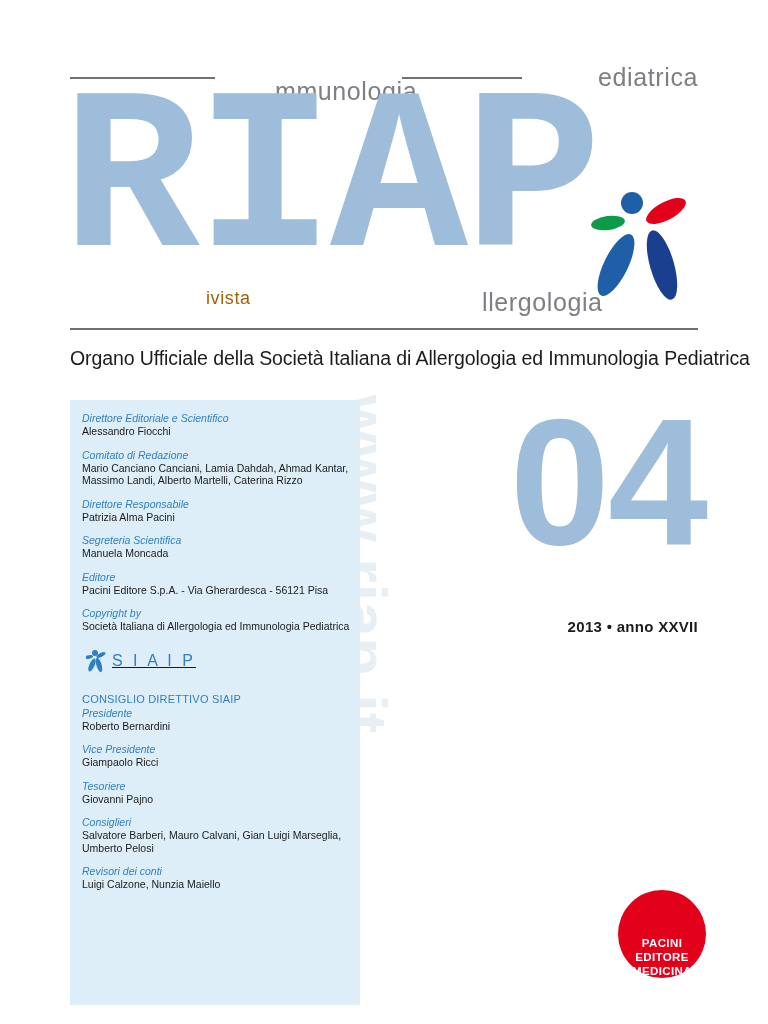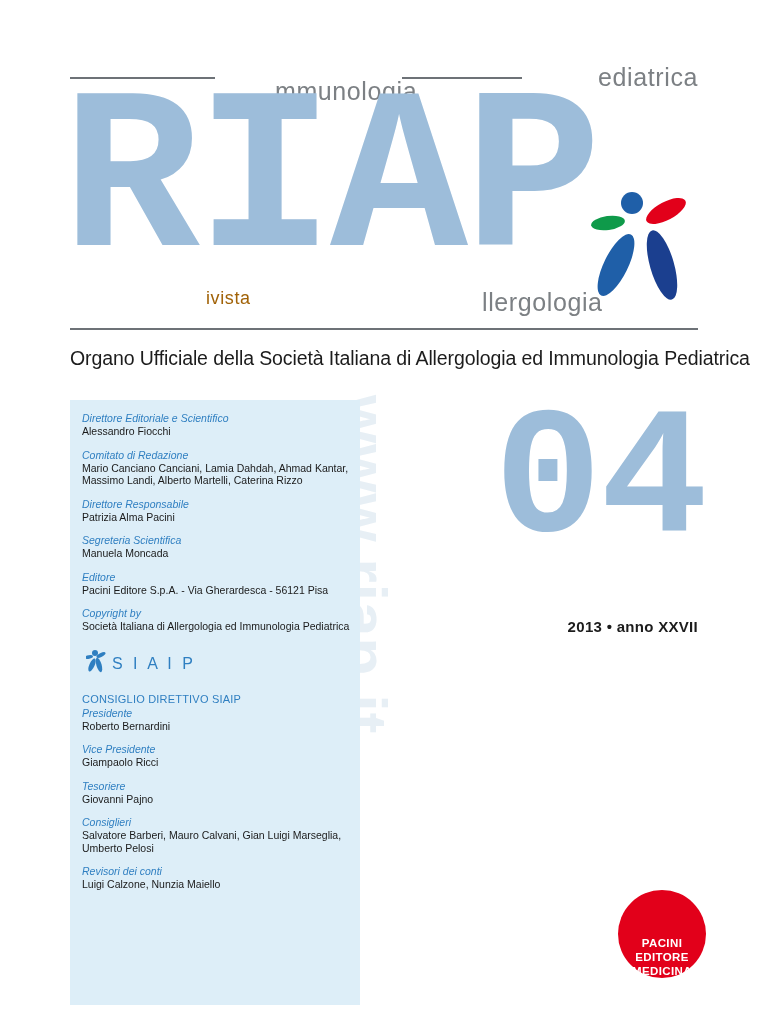--- a/index.html
+++ b/index.html
@@ -148,23 +148,24 @@
     margin-bottom: 1px;
   }
   .blk .bd {
     font-size: 10.5px;
     color: #1a1a1a;
     line-height: 12.5px;
   }
 
   .siaip-logo {
     display: flex;
-    align-items: flex-end;
+    align-items: center;
     gap: 6px;
     margin: 16px 0 20px 4px;
+    text-decoration: underline;
   }
   .siaip-logo .mark { width: 20px; height: 24px; }
   .siaip-logo .txt {
     font-size: 16px;
     letter-spacing: 3px;
     color: #2f7fc1;
   }
 
   .council-title {
     font-size: 11px;
@@ -199,21 +200,21 @@
   
   .issue-number {
     position: absolute;
     right: 62px;
     top: 392px;
     font-size: 180px;
     line-height: 180px;
     font-weight: bold;
     color: #9dbdda;
     letter-spacing: -2px;
-    font-family: Liberation Mono, monospace;
+    font-family: Liberation Sans, sans-serif;
   }
   .issue-year {
     position: absolute;
     right: 70px;
     top: 618px;
     font-size: 15px;
     font-weight: bold;
     color: #1c1c1c;
     letter-spacing: 0.3px;
   }

